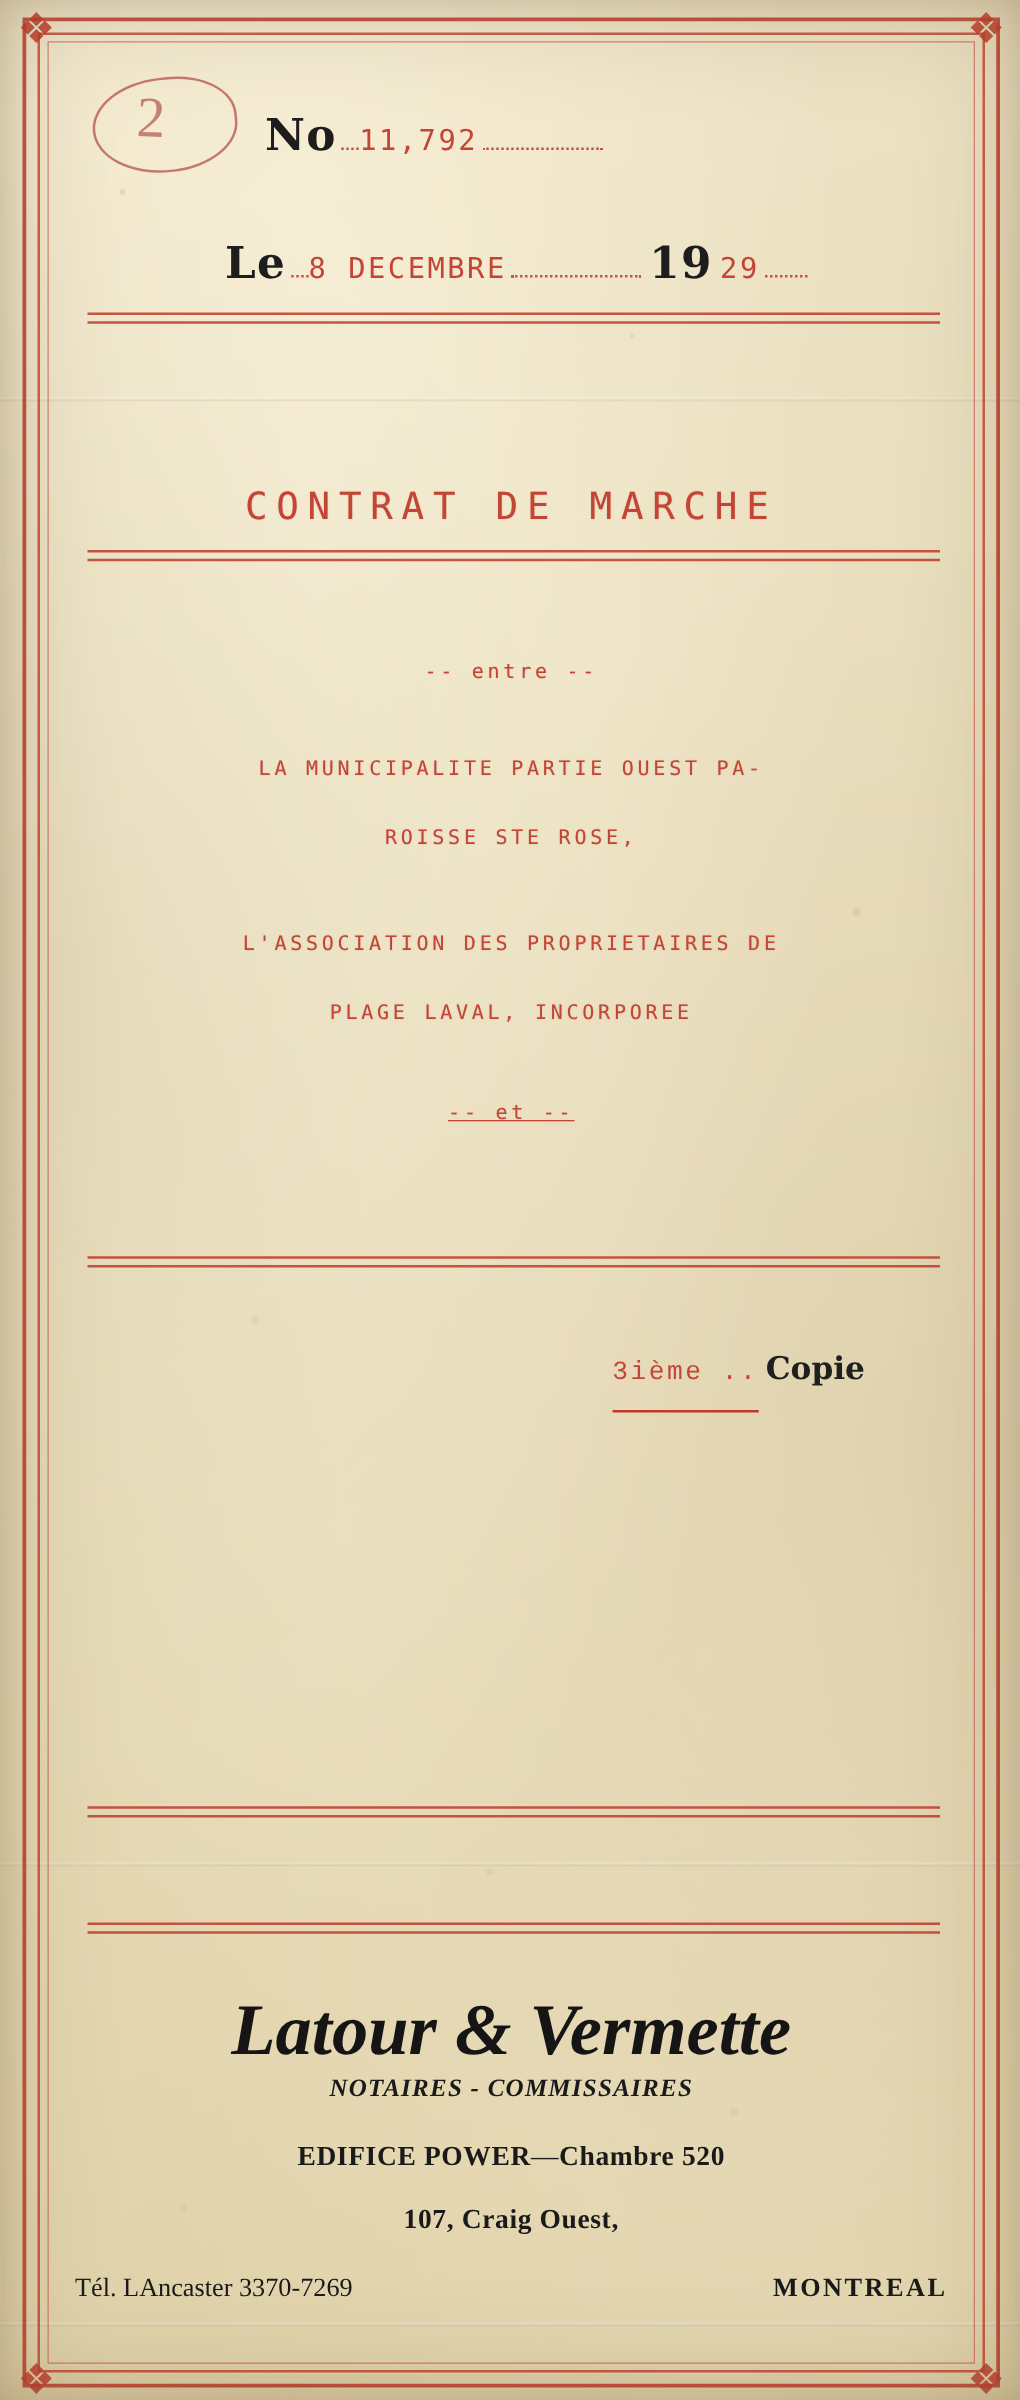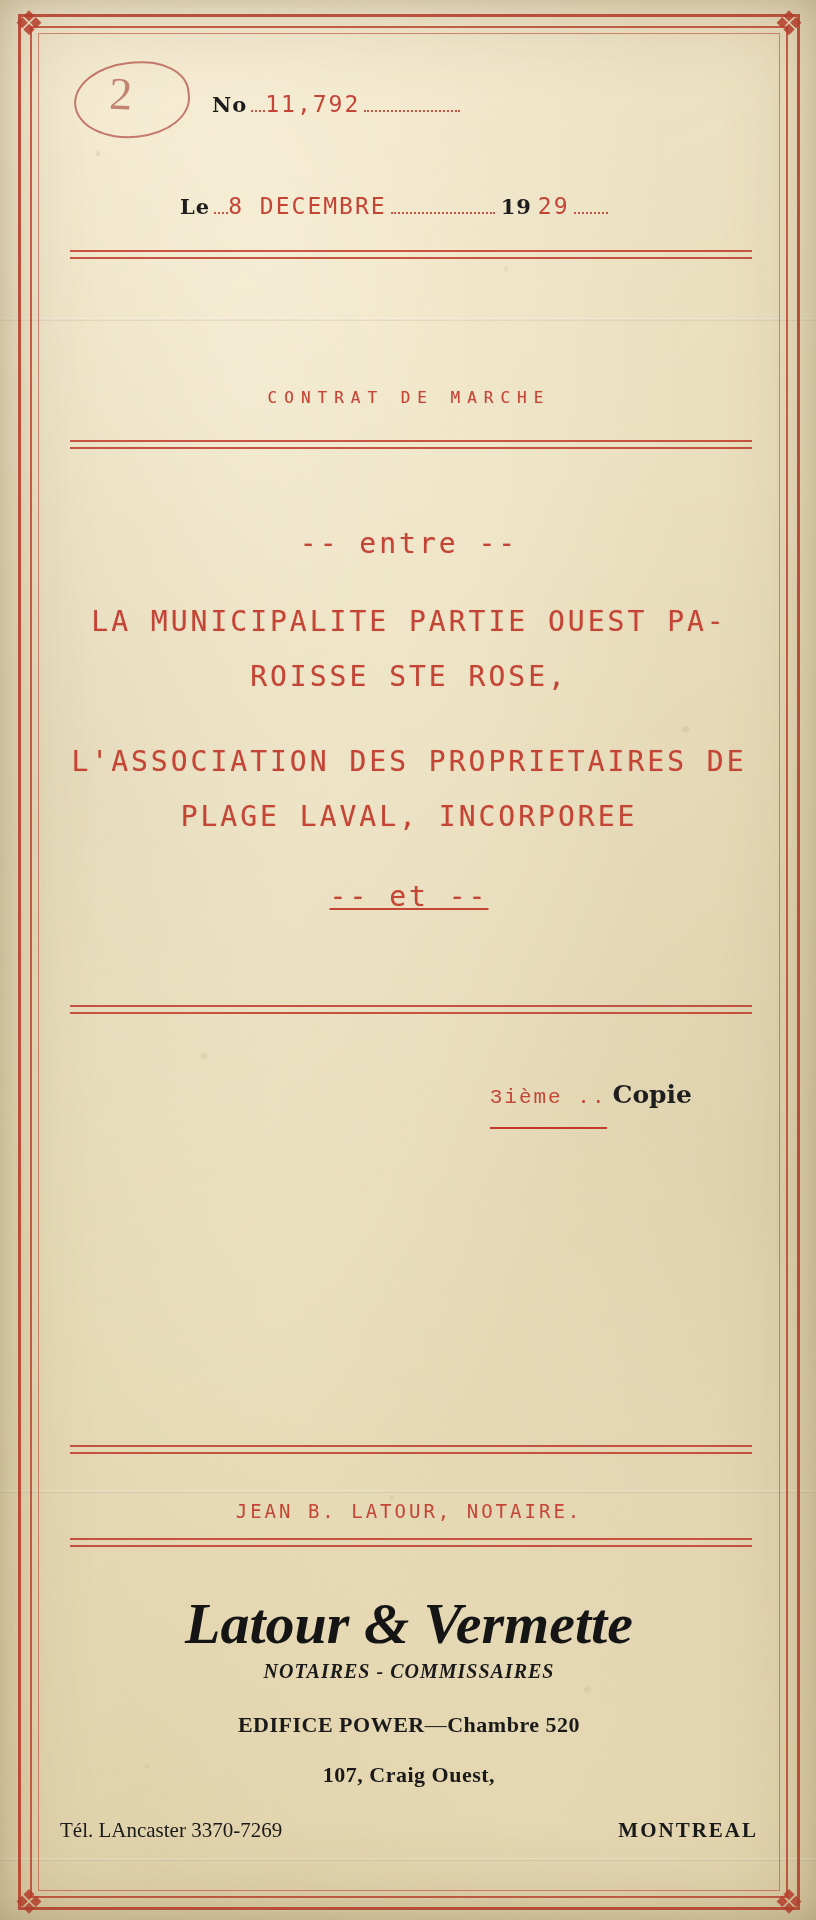--- a/index.html
+++ b/index.html
@@ -121,21 +121,21 @@
   
   .row-no {
     position: absolute;
     left: 160px; top: 48px;
     display: flex;
     align-items: baseline;
   }
   .gothic {
     font-family: "DejaVu Serif", "Liberation Serif", serif;
     font-weight: 700;
-    font-size: 21px;
+    font-size: 35px;
     color: #1d1d1d;
     letter-spacing: 1px;
   }
   .dotfill {
     display: inline-block;
     border-bottom: 2px dotted #c0392b;
     height: 22px;
     margin-left: 4px;
     opacity: .85;
   }
@@ -168,22 +168,22 @@
   }
   .rule-dbl::before { top: 0; }
   .rule-dbl::after  { top: 7px; }
 
   .center {
     position: absolute;
     left: 0; right: 0;
     text-align: center;
   }
 
-  .t-title { font-size: 16px; letter-spacing: 7px; }
-  .t-line  { font-size: 28px; letter-spacing: 3px; }
+  .t-title { font-size: 30px; letter-spacing: 7px; }
+  .t-line  { font-size: 16px; letter-spacing: 3px; }
 
   
   .copy-line {
     position: absolute;
     right: 74px; top: 1040px;
     display: flex;
     align-items: baseline;
     gap: 6px;
   }
   .copy-typed {
@@ -313,21 +313,20 @@
 
 
     <div class="rule-dbl" style="top:965px;"></div>
 
     <div class="copy-line">
       <span class="copy-typed">3ième ..</span>
       <span class="copy-script">Copie</span>
     </div>
 
     <div class="rule-dbl" style="top:1405px;"></div>
-    <div class="notaire-line" style="top:1460px;">JEAN B. LATOUR, NOTAIRE.</div>
     <div class="rule-dbl" style="top:1498px;"></div>
 
     <div class="firm" style="top:1550px;">Latour &amp; Vermette</div>
     <div class="firm-sub" style="top:1620px;">NOTAIRES - COMMISSAIRES</div>
 
     <div class="addr" style="top:1672px;">
       <b>EDIFICE POWER</b><span>—</span><b>Chambre 520</b>
     </div>
     <div class="addr" style="top:1722px;">
       <b>107, Craig Ouest,</b>

